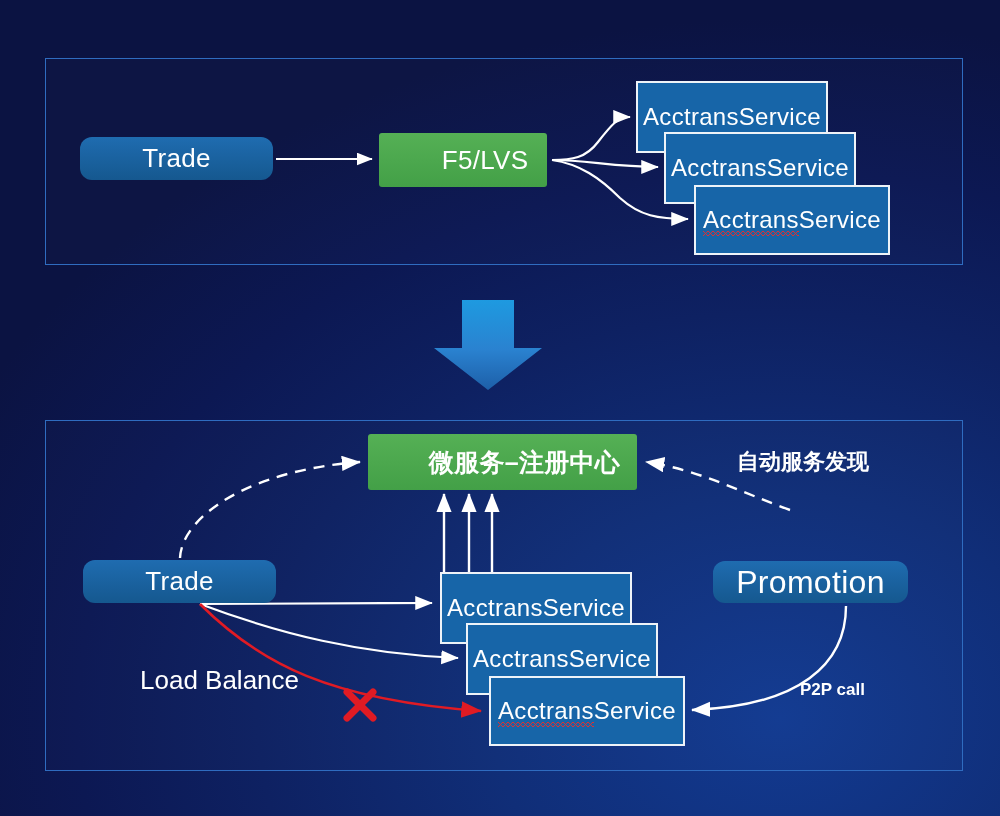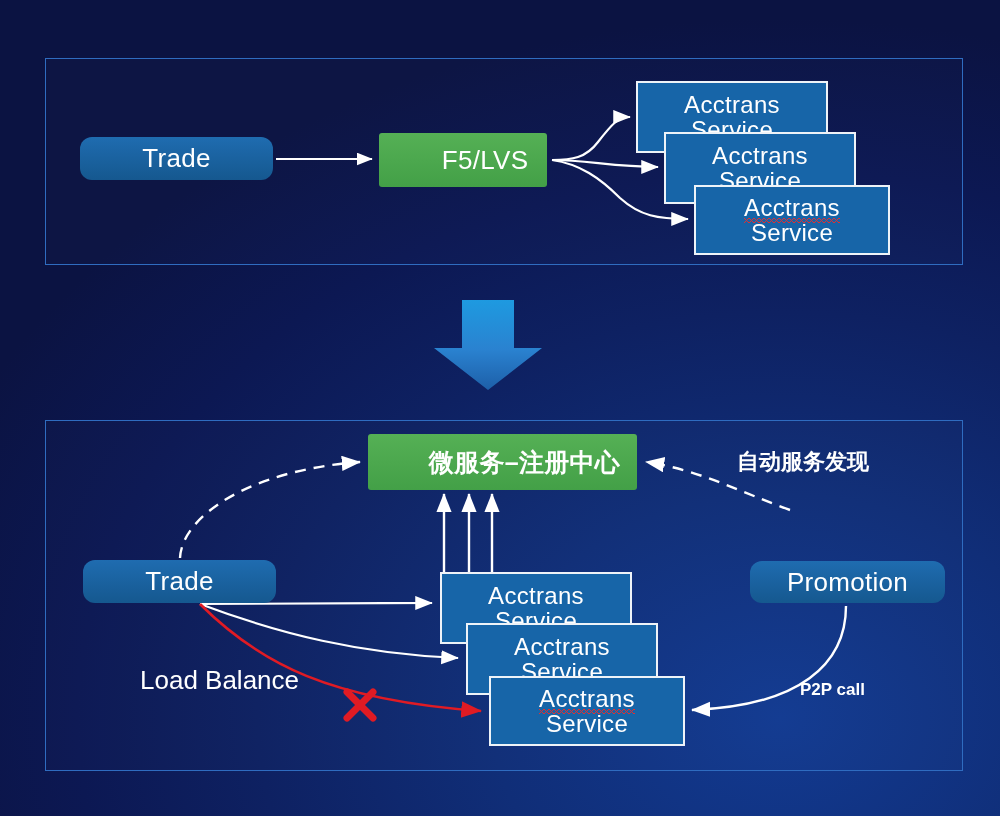--- a/index.html
+++ b/index.html
@@ -37,21 +37,20 @@
   }
   .node.green{
     background:linear-gradient(180deg,#55b055 0%,#43a047 100%);
     border-radius:3px;
     padding-left:44px;
   }
   .node.stackbox{
     background:#1765a8;
     border:2px solid #eef3f8;
     border-radius:0;
-    flex-direction:column;
     line-height:1.06;
   }
   .node.stackbox .ln{display:block;}
   .squiggle{
     position:relative;display:inline-block;
   }
   .squiggle::after{
     content:"";
     position:absolute;left:0;right:0;bottom:-3px;height:5px;
     background-image:
@@ -98,21 +97,21 @@
   <div class="panel" id="panel-bottom"></div>
 
   <div class="node green" style="left:368px;top:434px;width:269px;height:56px;font-size:25px;font-weight:bold;z-index:6;text-align:right;">
     <span>微服务–注册中心</span>
   </div>
 
   <div class="node blue" style="left:83px;top:560px;width:193px;height:43px;font-size:26px;z-index:6;">
     <span>Trade</span>
   </div>
 
-  <div class="node blue" style="left:750px;top:561px;width:195px;height:42px;font-size:26px;z-index:6;">
+  <div class="node blue" style="left:713px;top:561px;width:195px;height:42px;font-size:32px;z-index:6;">
     <span>Promotion</span>
   </div>
 
   <div class="node stackbox" style="left:440px;top:572px;width:192px;height:72px;font-size:24px;z-index:7;">
     <span class="ln">Acctrans</span>
     <span class="ln">Service</span>
   </div>
   <div class="node stackbox" style="left:466px;top:623px;width:192px;height:72px;font-size:24px;z-index:8;">
     <span class="ln">Acctrans</span>
     <span class="ln">Service</span>

